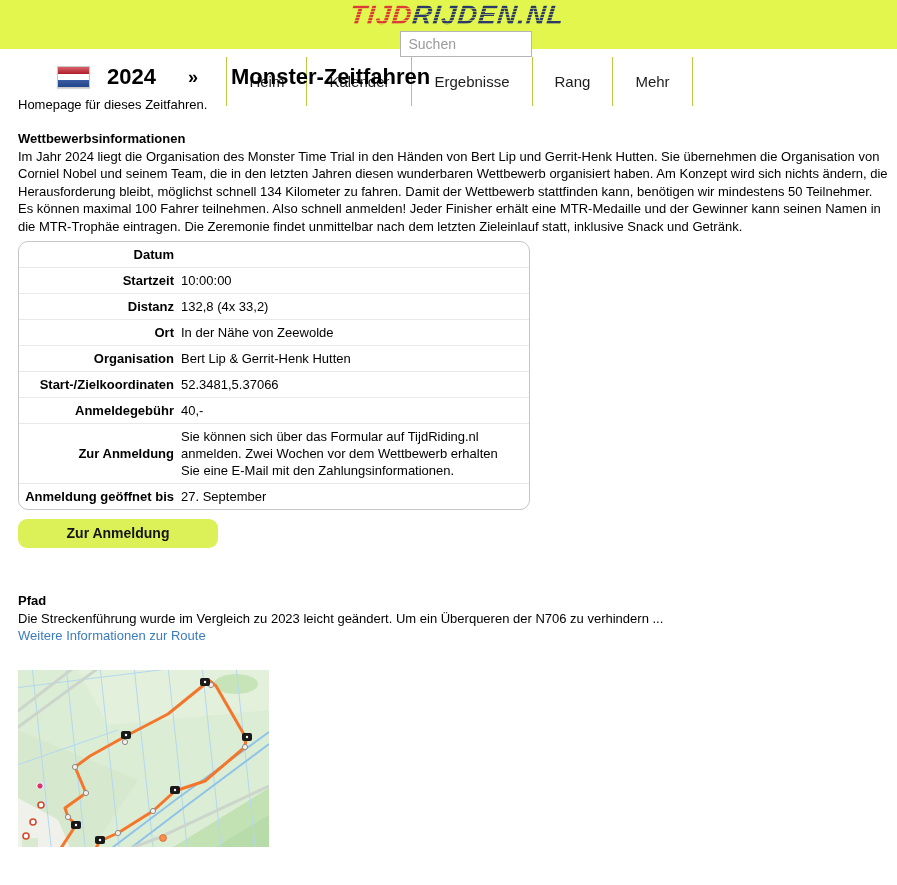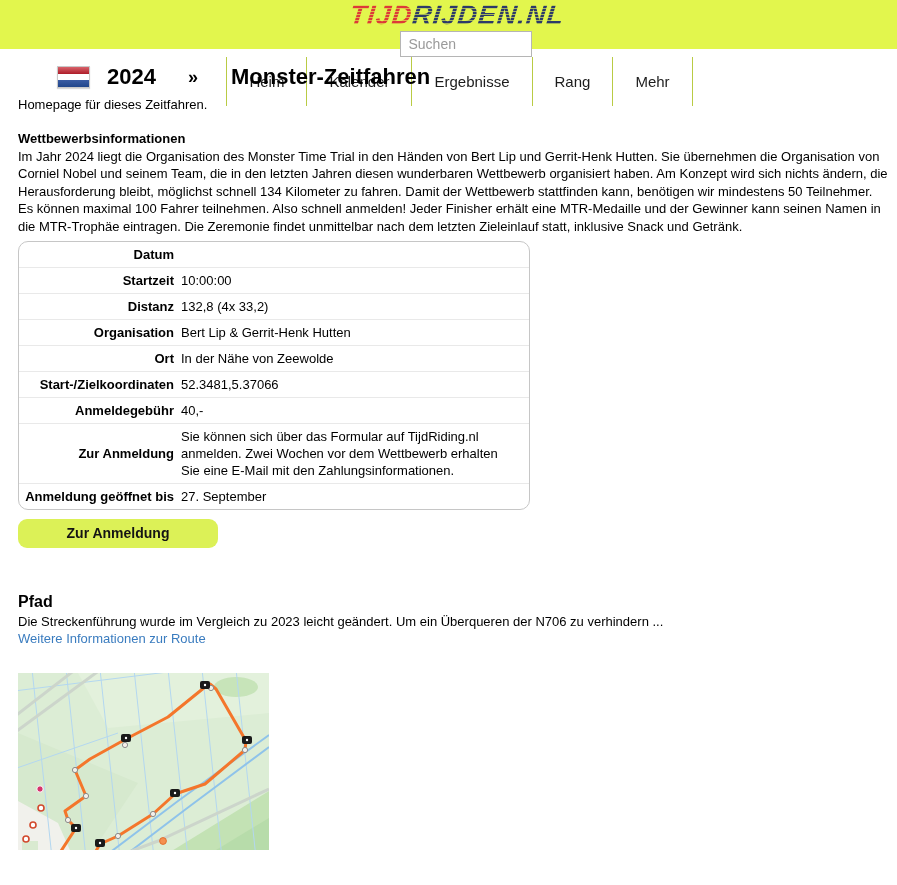--- a/index.html
+++ b/index.html
@@ -59,21 +59,21 @@
   .details .lbl { flex:0 0 155px; font-weight:bold; text-align:right; line-height:16px; }
   .details .val { flex:1; padding:0 12px 0 7px; line-height:17px; }
   
   .register-btn {
     display:block; width:200px; height:29px; margin-top:9px;
     background:#dcf157; border:none; border-radius:9px;
     font-family:inherit; font-size:14px; font-weight:bold; color:#141414;
     cursor:pointer; text-align:center; line-height:29px;
   }
   
-  .path-heading { margin-top:45px; font-weight:bold; font-size:16px; }
+  .path-heading { margin-top:45px; font-weight:bold; font-size:13px; }
   .path-text { margin-top:2px; line-height:17px; }
   .path-link { color:#3a7cbf; text-decoration:none; display:inline-block; margin-top:1px; }
   .map-wrap { margin-top:27px; width:251px; height:177px; overflow:hidden; }
 </style>
 </head>
 <body>
 
 <div class="header">
   <div class="logo"><span class="p1">TIJD</span><span class="p2">RIJDEN.NL</span></div>
   <div class="search">
@@ -112,26 +112,26 @@
     </div>
     <div class="row">
       <div class="lbl">Startzeit</div>
       <div class="val">10:00:00</div>
     </div>
     <div class="row">
       <div class="lbl">Distanz</div>
       <div class="val">132,8 (4x 33,2)</div>
     </div>
     <div class="row">
+      <div class="lbl">Ort</div>
+      <div class="val">In der Nähe von Zeewolde</div>
+    </div>
+    <div class="row">
       <div class="lbl">Organisation</div>
       <div class="val">Bert Lip &amp; Gerrit-Henk Hutten</div>
-    </div>
-    <div class="row">
-      <div class="lbl">Ort</div>
-      <div class="val">In der Nähe von Zeewolde</div>
     </div>
     <div class="row">
       <div class="lbl">Start-/Zielkoordinaten</div>
       <div class="val">52.3481,5.37066</div>
     </div>
     <div class="row">
       <div class="lbl">Anmeldegebühr</div>
       <div class="val">40,-</div>
     </div>
     <div class="row">

